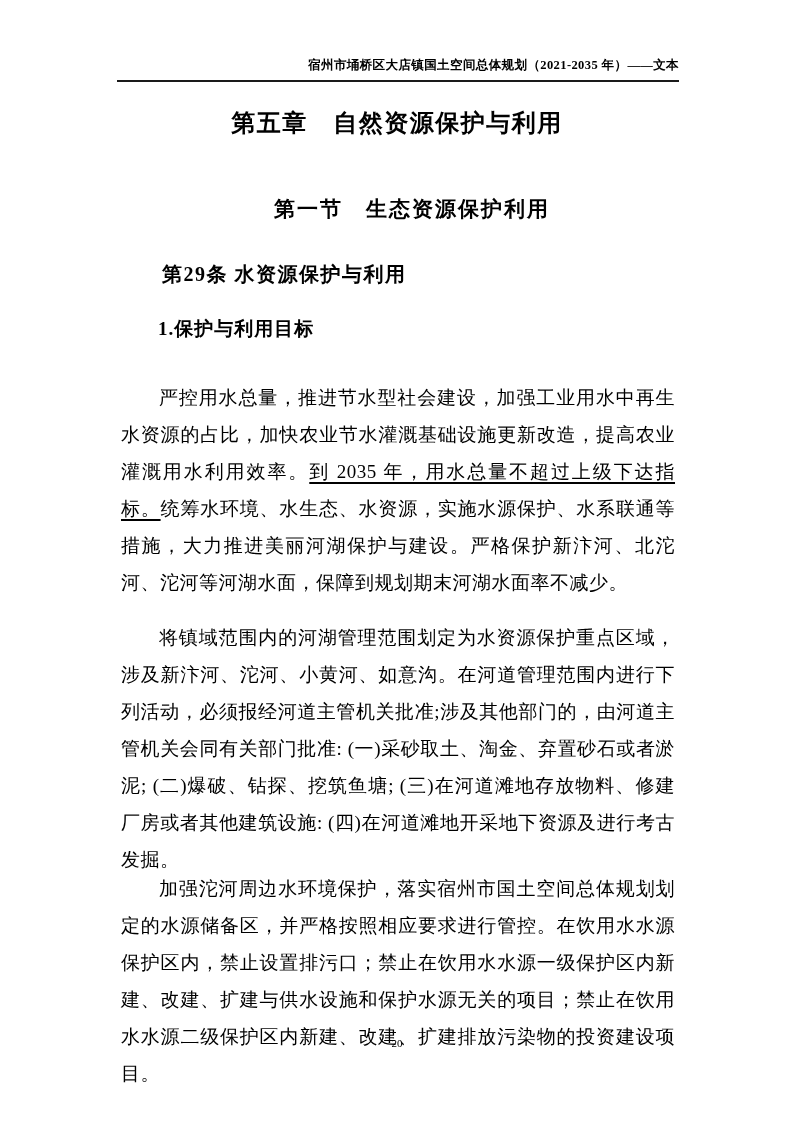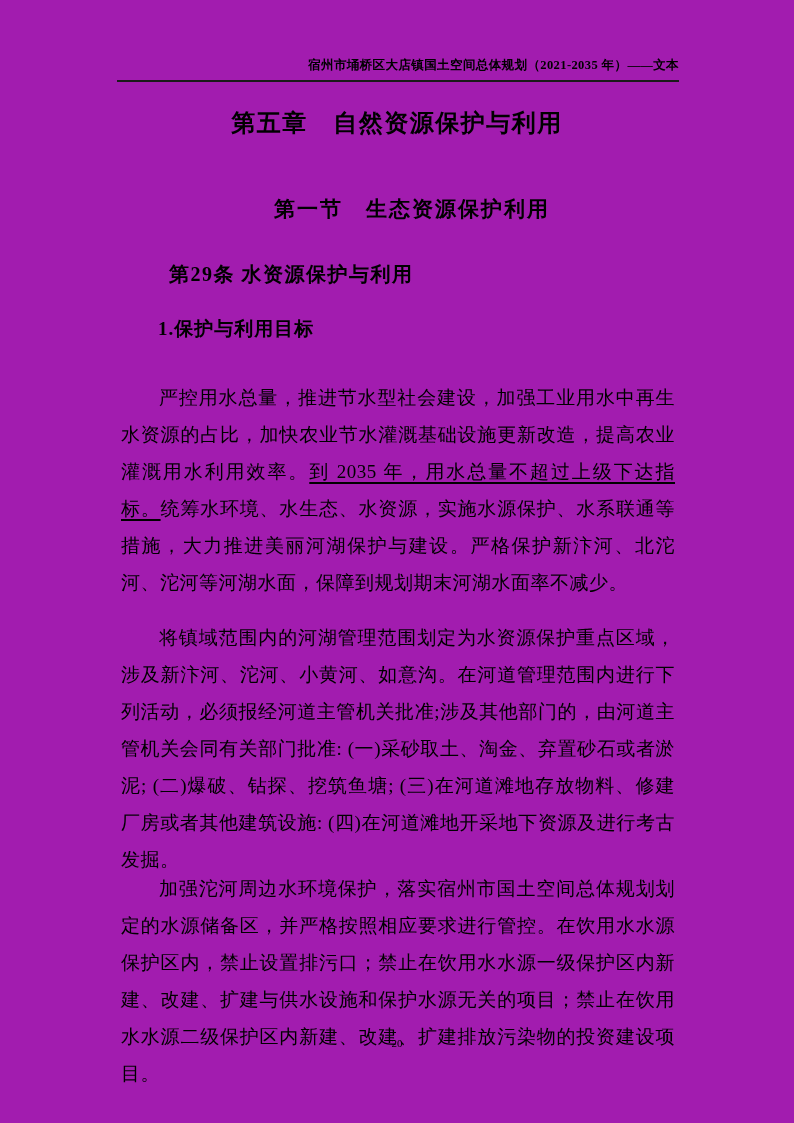--- a/index.html
+++ b/index.html
@@ -5,21 +5,21 @@
   html, body {
     margin: 0;
     padding: 0;
     background: #e9e9e9;
   }
   .page {
     position: relative;
     width: 794px;
     height: 1123px;
     margin: 0 auto;
-    background: #a21caf;
+    background: #ffffff;
     color: #000000;
     font-family: "Liberation Serif", "DejaVu Serif", serif;
     overflow: hidden;
   }
   .doc-header {
     position: absolute;
     top: 57px;
     left: 117px;
     width: 562px;
     text-align: right;
@@ -48,21 +48,21 @@
     width: 794px;
     text-align: center;
     font-size: 21px;
     font-weight: bold;
     letter-spacing: 2px;
     font-family: Liberation Sans, sans-serif;
   }
   .article-heading {
     position: absolute;
     top: 261px;
-    left: 169px;
+    left: 162px;
     font-size: 20px;
     font-weight: bold;
     letter-spacing: 1.5px;
   }
   .sub-heading {
     position: absolute;
     left: 158px;
     font-size: 19px;
     font-weight: bold;
     letter-spacing: 1px;

